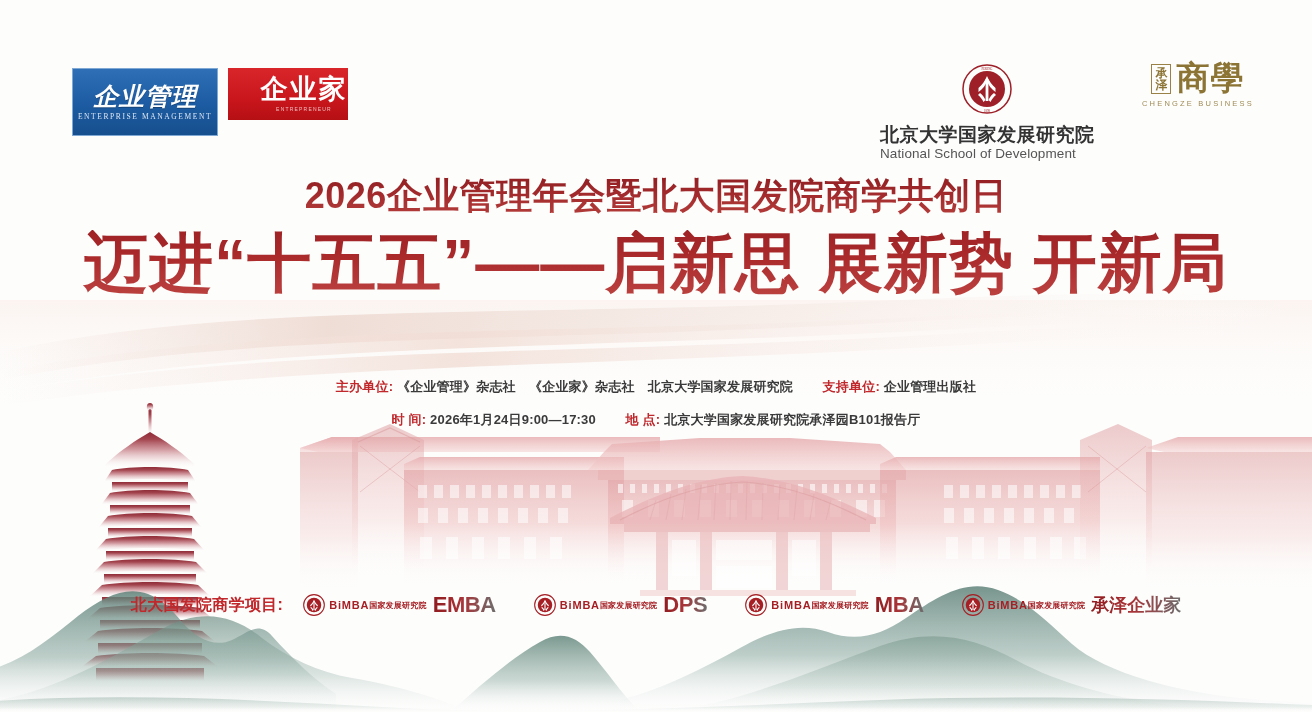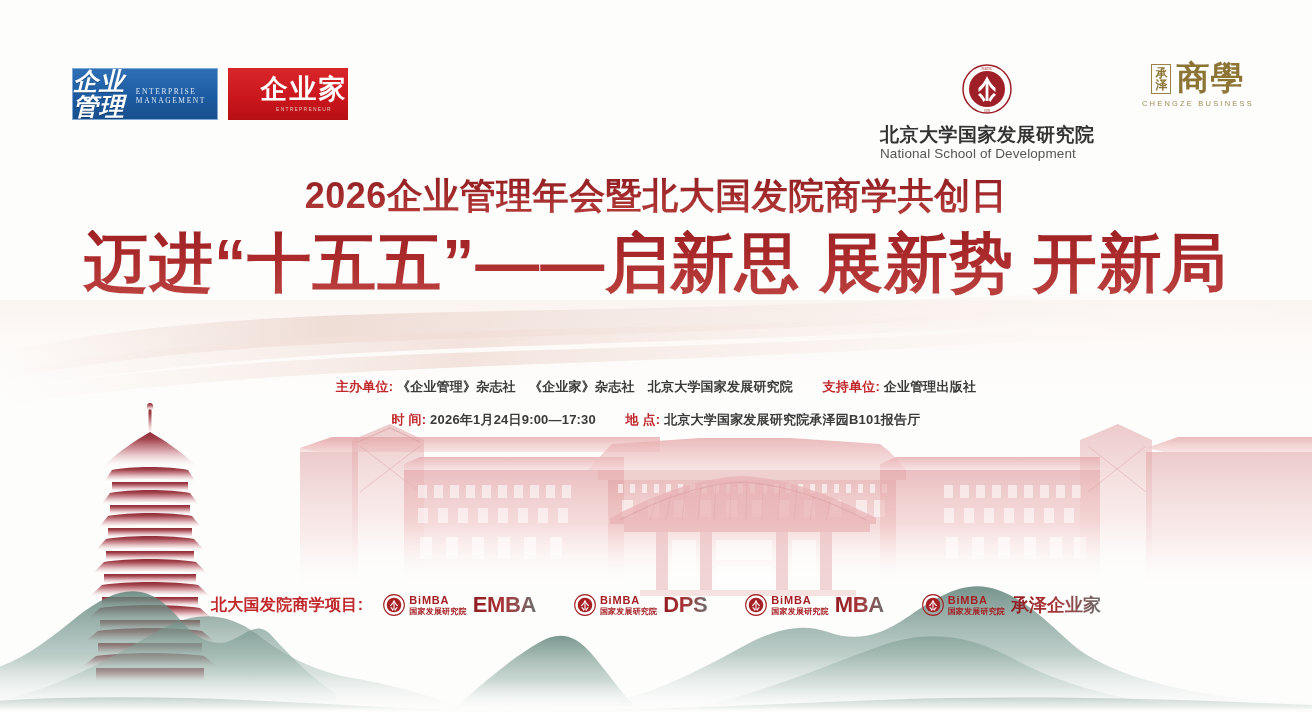--- a/index.html
+++ b/index.html
@@ -30,25 +30,25 @@
   .header-row {
     position: absolute;
     left: 0; top: 0;
     width: 1312px;
     height: 150px;
   }
 
   .logo-em {
     position: absolute;
     left: 72px; top: 68px;
-    width: 146px; height: 52px;
+    width: 146px; height: 68px;
     background: linear-gradient(180deg,#2e6fb5 0%, #1c5ba1 55%, #174f8d 100%);
     border: 1px solid #7fa8d4;
     display: flex;
-    flex-direction: row;
+    flex-direction: column;
     align-items: center;
     justify-content: center;
     box-sizing: border-box;
   }
   .logo-em .cn {
     color: #ffffff;
     font-size: 25px;
     font-weight: bold;
     letter-spacing: 1px;
     font-style: italic;
@@ -217,21 +217,21 @@
     gap: 4px;
     margin-right: 26px;
   }
   .prog-item:last-child { margin-right: 0; }
   .mini-seal {
     width: 22px; height: 22px;
     border-radius: 50%;
     flex: none;
   }
   .bimba-block {
-    display: flex; flex-direction: column;
+    display: flex; flex-direction: row;
     line-height: 1;
   }
   .bimba-top {
     font-size: 11px; font-weight: bold; color: #a51f24;
     letter-spacing: .8px;
   }
   .bimba-bot {
     font-size: 8px; font-weight: bold; color: #a51f24;
     letter-spacing: .2px; margin-top: 2px;
   }

